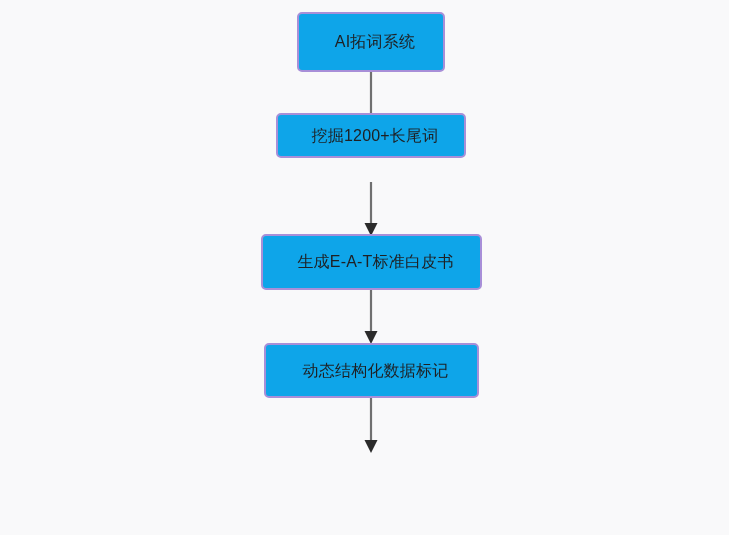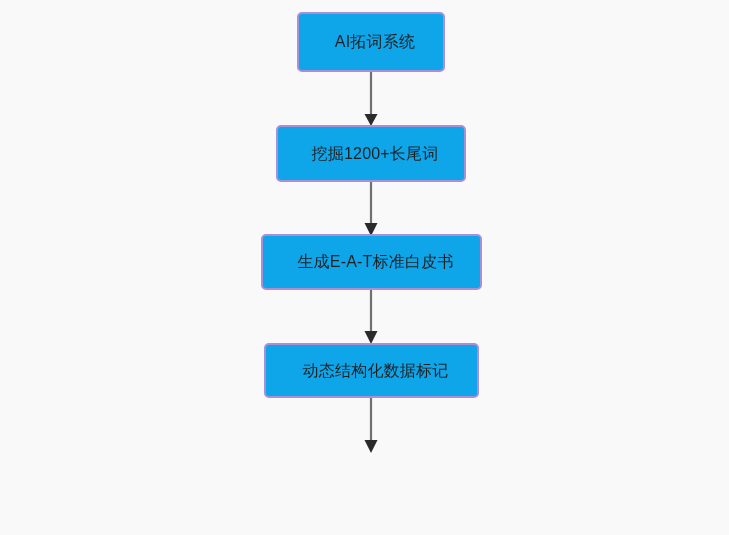--- a/index.html
+++ b/index.html
@@ -77,21 +77,21 @@
 
   <svg class="edge" style="left:351px; top:392px; width:40px; height:67px;" viewBox="0 0 40 67">
     <path class="edge-line" d="M20 6 L20 52"></path>
     <path class="edge-head" d="M20 61 L13.5 48 L26.5 48 Z"></path>
   </svg>
 
   <div class="node" style="left:297px; top:12px; width:148px; height:60px;">
     <span class="node-label">AI拓词系统</span>
   </div>
 
-  <div class="node" style="left:276px; top:125px; width:190px; height:57px;">
+  <div class="node" style="left:276px; top:113px; width:190px; height:45px;">
     <span class="node-label">挖掘1200+长尾词</span>
   </div>
 
   <div class="node" style="left:264px; top:343px; width:215px; height:55px;">
     <span class="node-label">动态结构化数据标记</span>
   </div>
 
   <div class="node" style="left:261px; top:234px; width:221px; height:56px;">
     <span class="node-label">生成E-A-T标准白皮书</span>
   </div>

